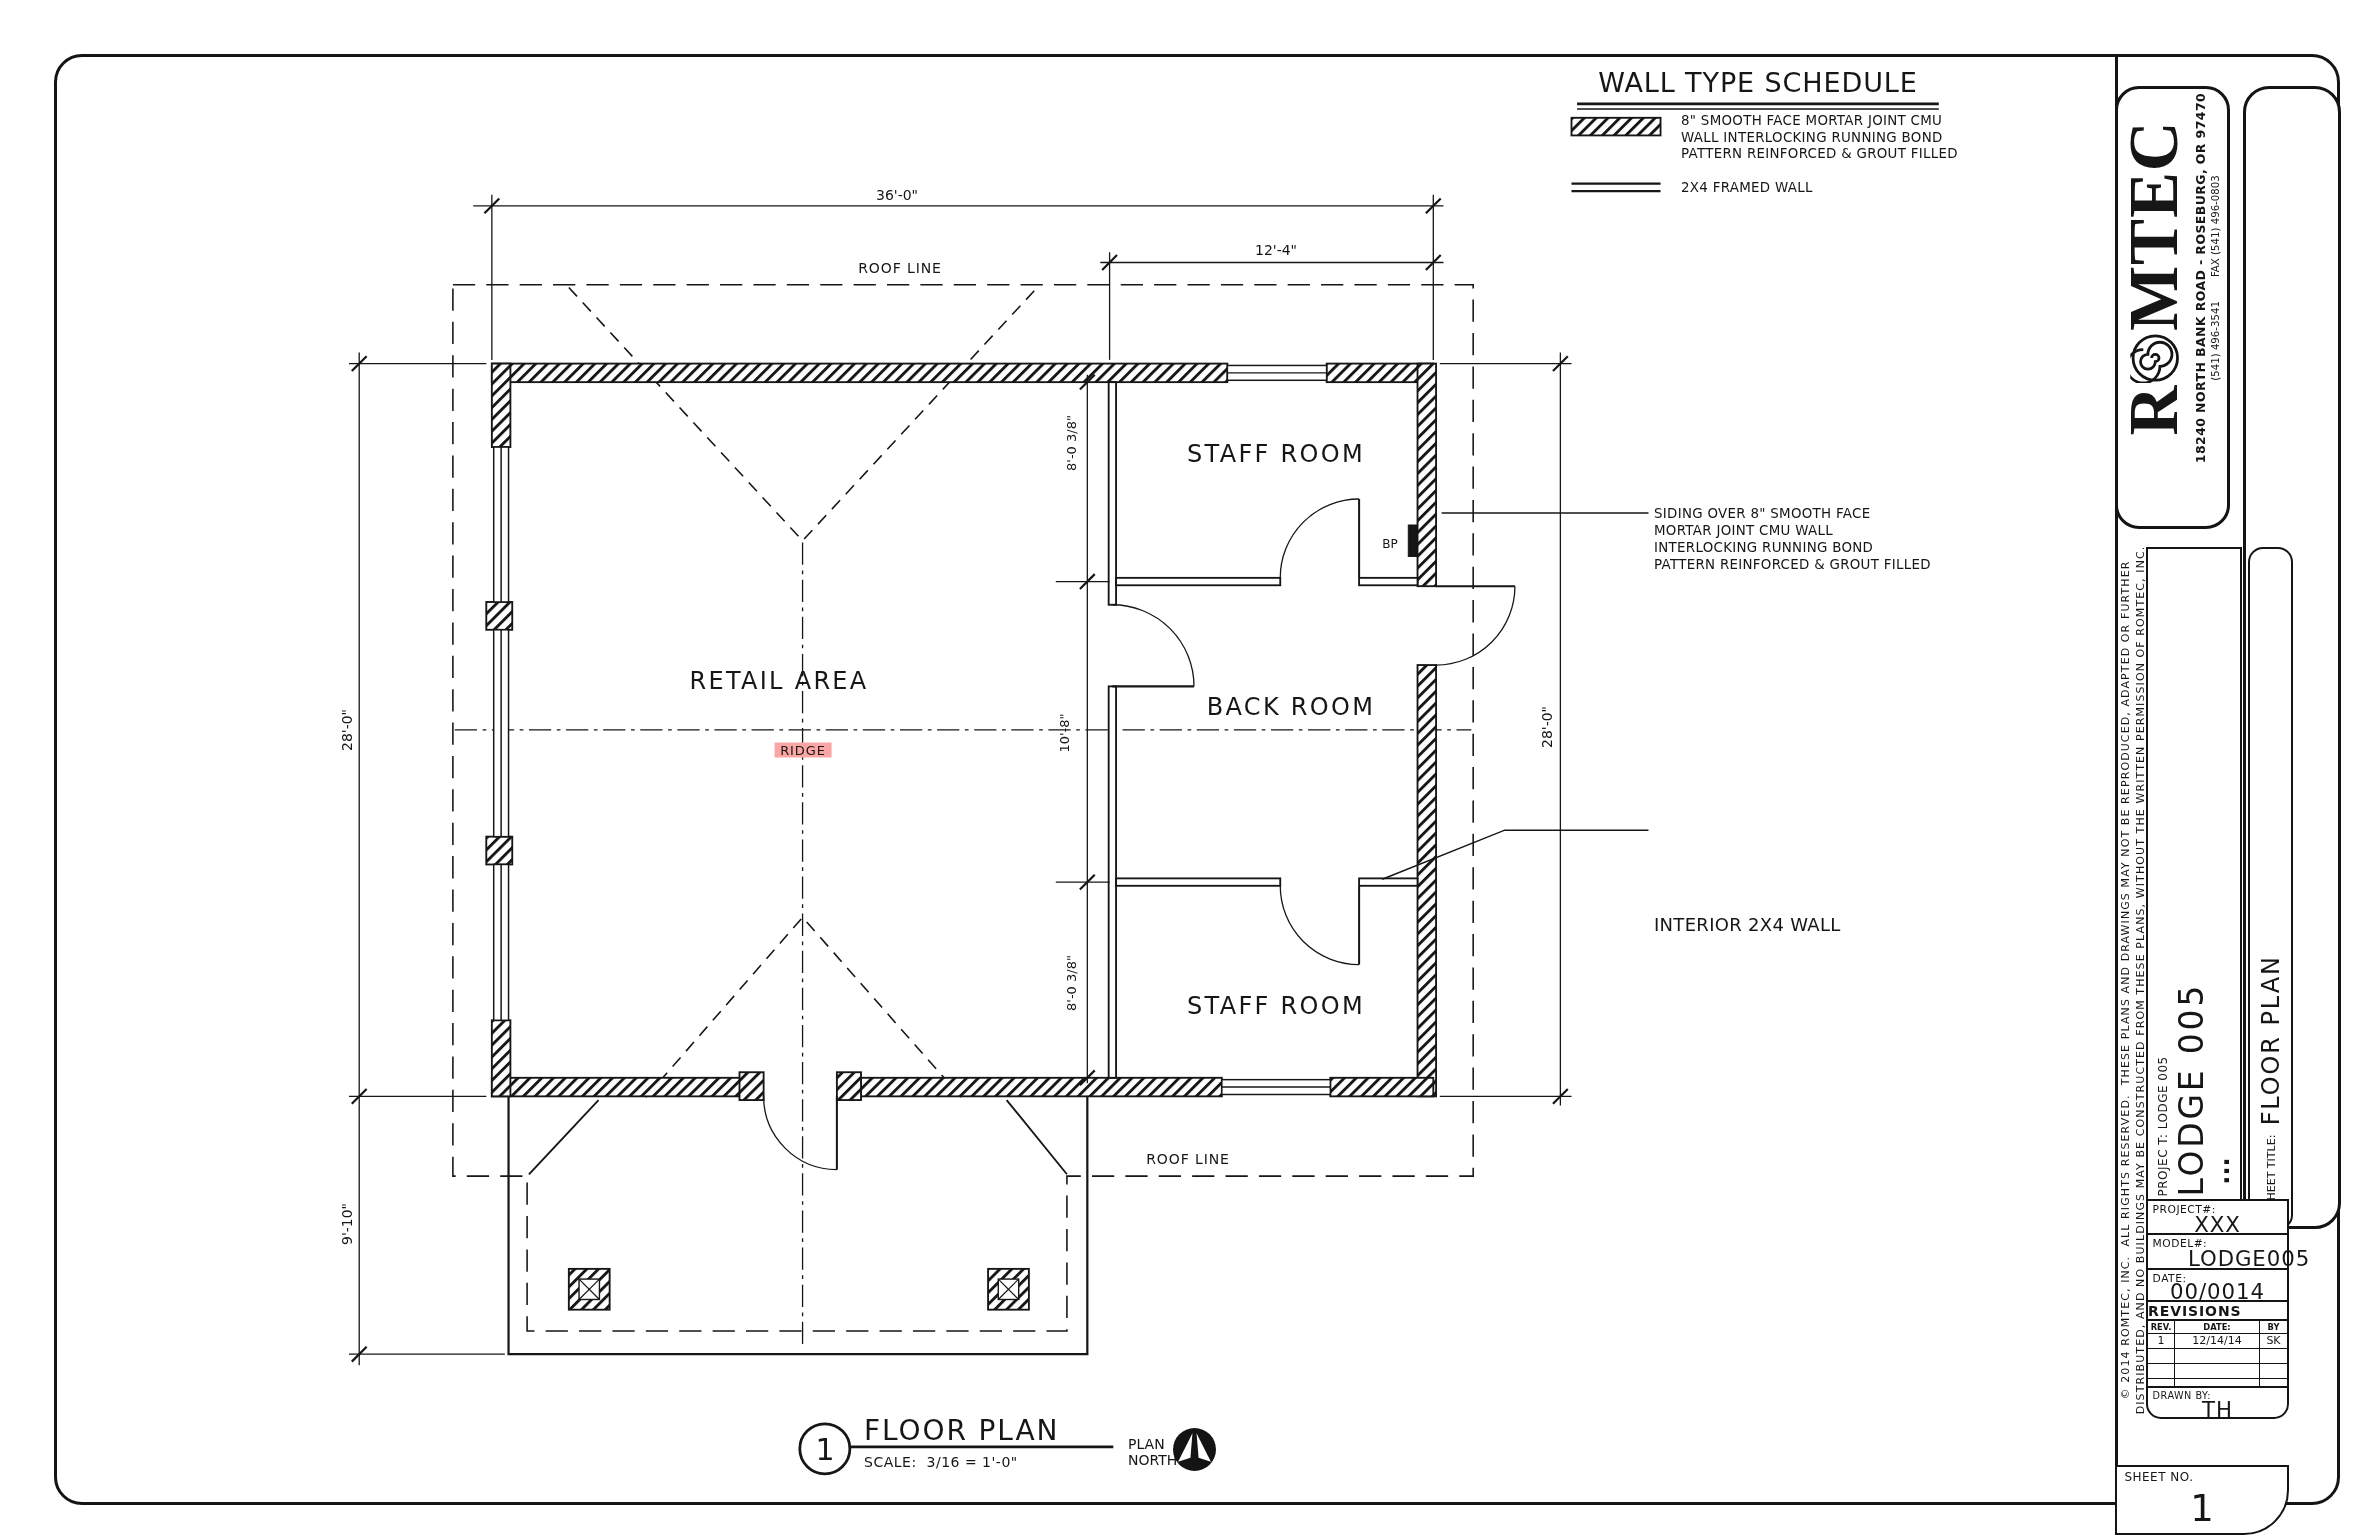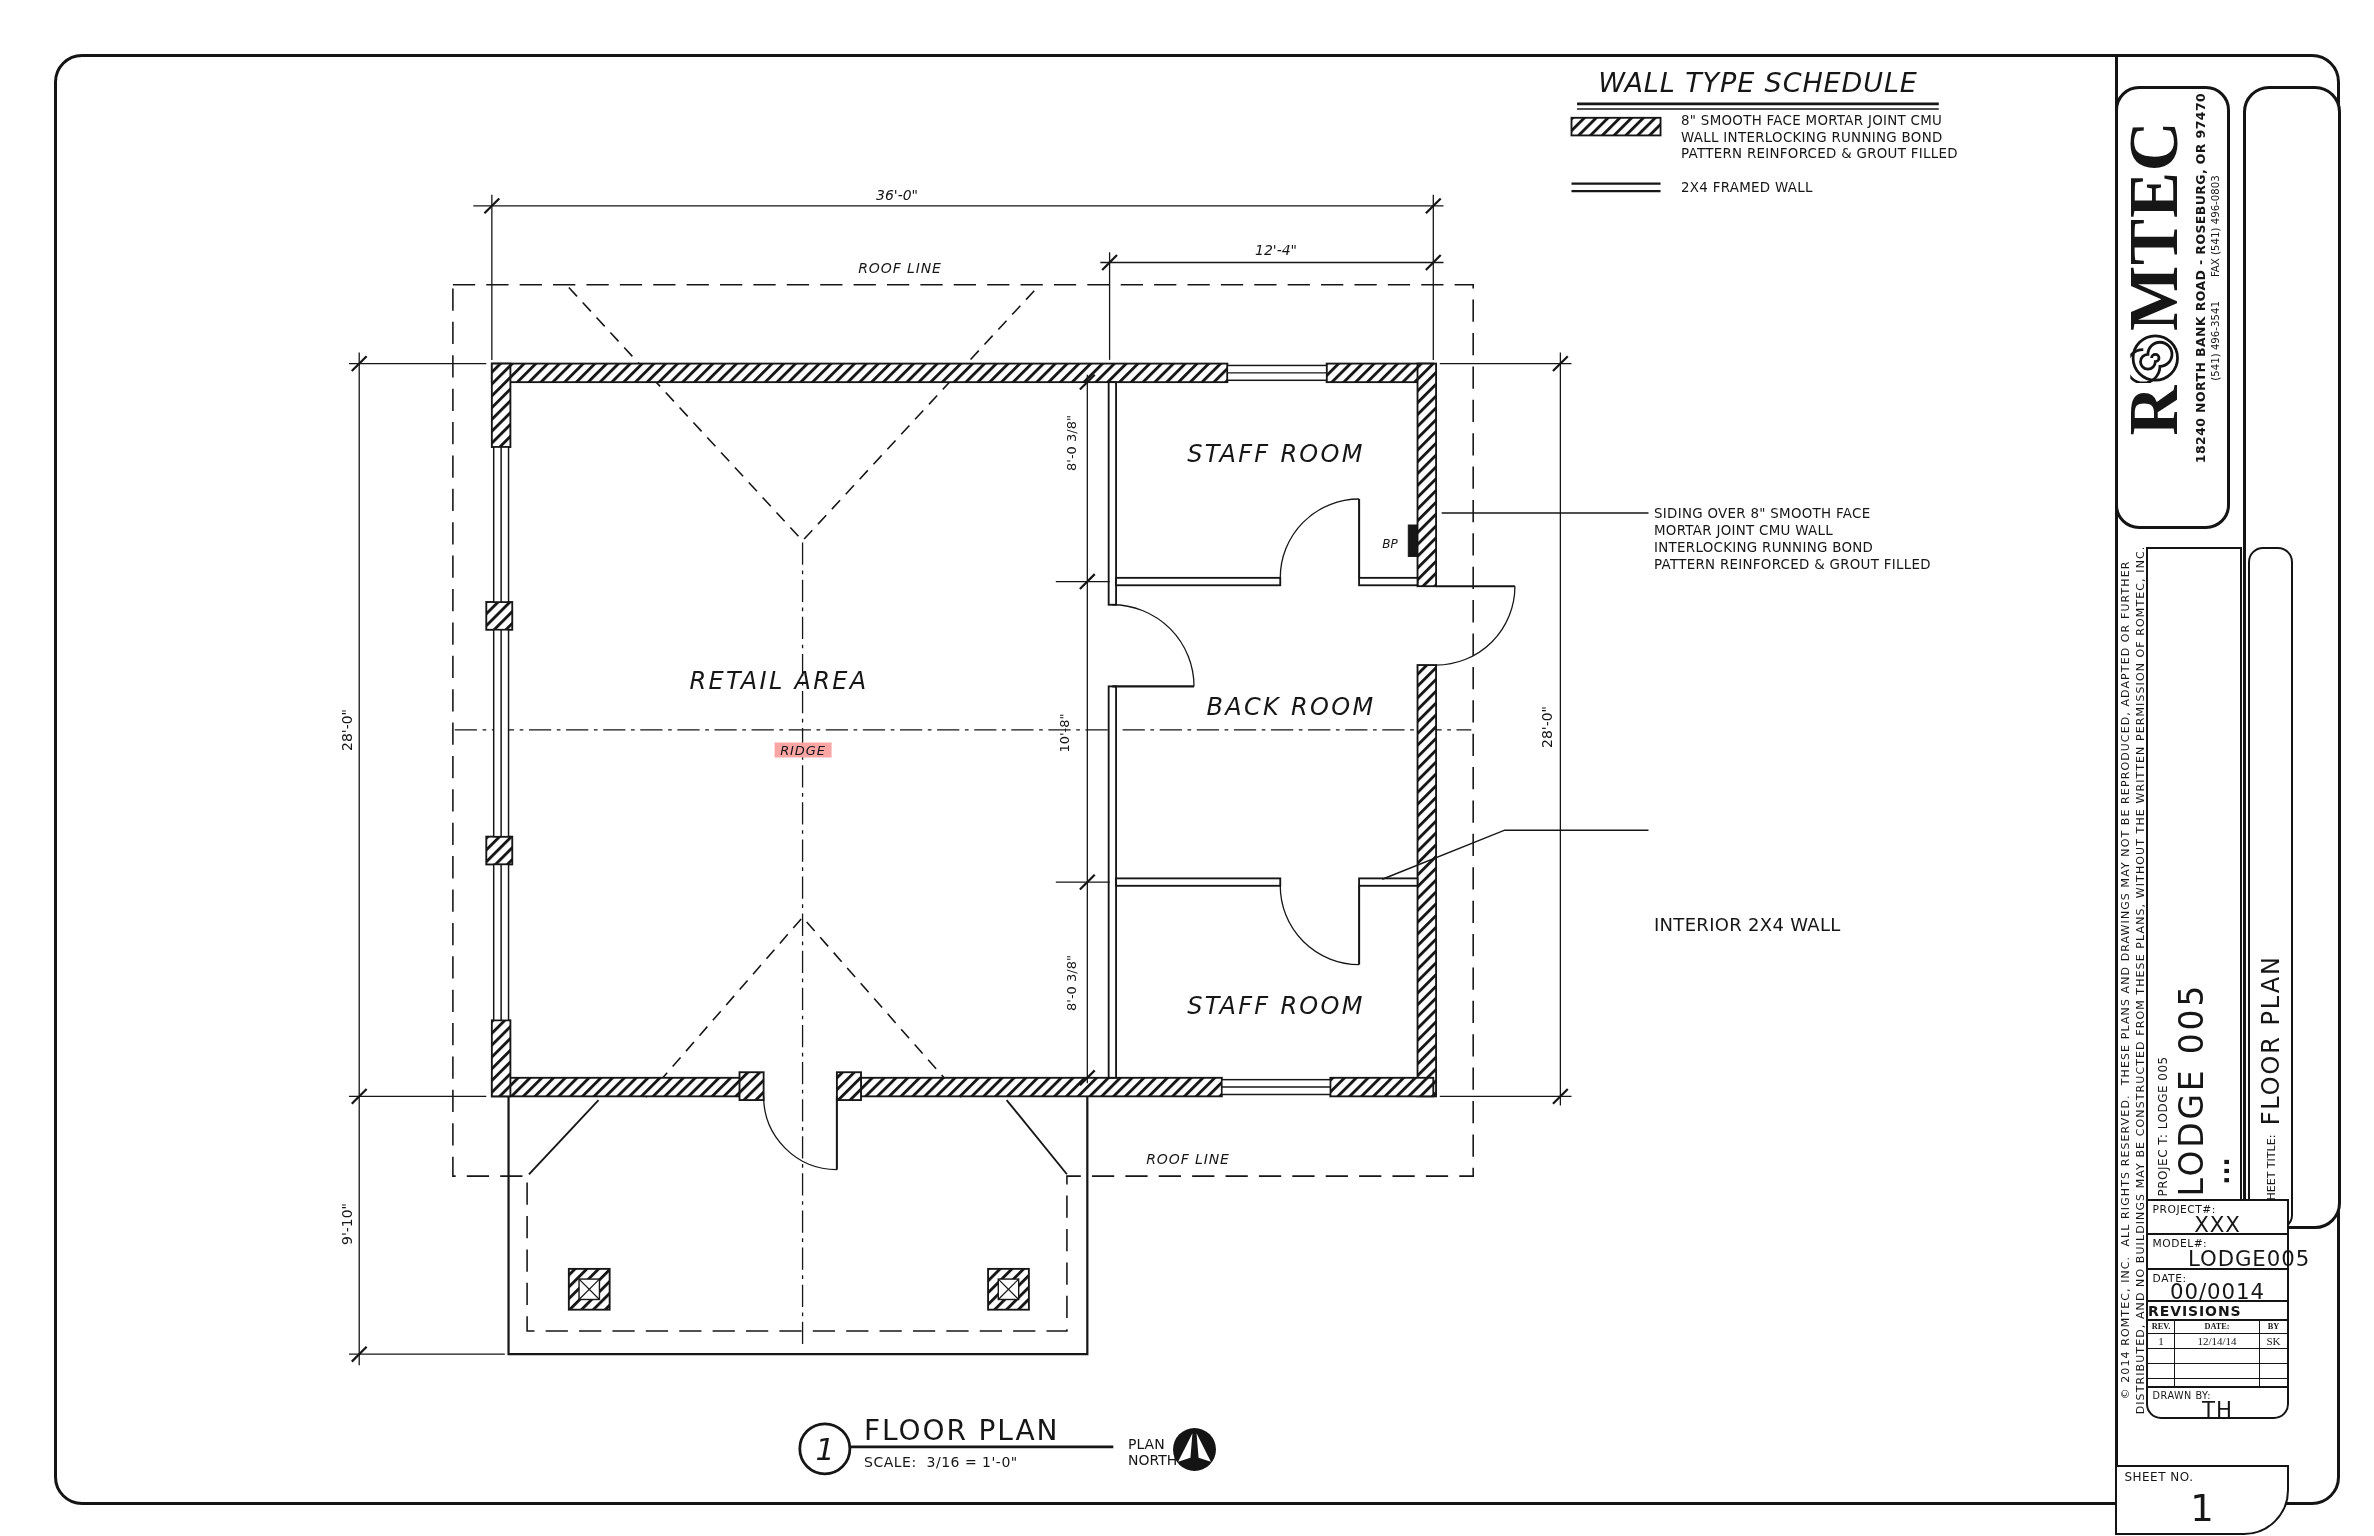--- a/index.html
+++ b/index.html
@@ -1,19 +1,19 @@
 <!DOCTYPE html>
 <html style="font-size:15px"><head>
 <meta charset="utf-8">
 <style>
   html,body{margin:0;padding:0;background:#ffffff;}
   .stage{position:relative;width:2375px;height:1536px;background:#fff;font-family:"DejaVu Sans","Liberation Sans",sans-serif;color:#161616;overflow:hidden;}
   .abs{position:absolute;}
   .lbl{position:absolute;white-space:pre;color:#161616;}
-  .c{transform:translate(-50%,-50%);font-style:italic;}
+  .c{transform:translate(-50%,-50%);}
   .cv{transform:translate(-50%,-50%) rotate(-90deg);}
   .prelines{white-space:pre-line;}
   .sheet-border{position:absolute;left:54px;top:54px;width:2280px;height:1445px;border:3.7px solid #141414;border-radius:28px;}
   .divider{position:absolute;left:2115px;top:56px;width:2.8px;height:1447px;background:#141414;}
   .box{position:absolute;border:2.8px solid #141414;background:#fff;box-sizing:border-box;margin-top:28px;}
   .rot{position:absolute;display:flex;transform:translate(-50%,-50%) rotate(-90deg);align-items:center;}
   .logo-row{display:flex;align-items:center;justify-content:center;font-family:"Liberation Serif","DejaVu Serif",serif;font-weight:600;font-size:69px;letter-spacing:0.9px;line-height:65px;}
   .addr{font-size:12.5px;font-weight:bold;letter-spacing:0.4px;margin-top:5.6px;}
   .phones{display:flex;gap:24px;font-size:10.2px;margin-top:2.8px;}
   .stack{position:absolute;left:2146px;top:1202px;width:143px;border-radius:23px;}
@@ -258,21 +258,21 @@
       <div class="tag">MODEL#:</div>
       <div class="val" style="font-size:21.3px;">LODGE005</div>
     </div>
     <div class="sbox" style="height:35px;">
       <div class="tag">DATE:</div>
       <div class="val" style="font-size:21.3px;padding-top:9.3px;">00/0014</div>
     </div>
     <div class="sbox" style="height:22px;text-align:left;font-size:14px;font-weight:bold;letter-spacing:0.9px;line-height:18.6px;">
       <span>REVISIONS</span>
     </div>
-    <div class="sbox" style="height:70px;font-family:Liberation Serif, serif;">
+    <div class="sbox" style="height:70px;">
       <div class="rev-grid">
         <div class="hdr-cell">REV.</div>
         <div class="hdr-cell">DATE:</div>
         <div class="hdr-cell">BY</div>
         <div class="data-cell">1</div>
         <div class="data-cell">12/14/14</div>
         <div class="data-cell">SK</div>
         <div class="empty-cell"></div>
         <div class="empty-cell"></div>
         <div class="empty-cell"></div>

